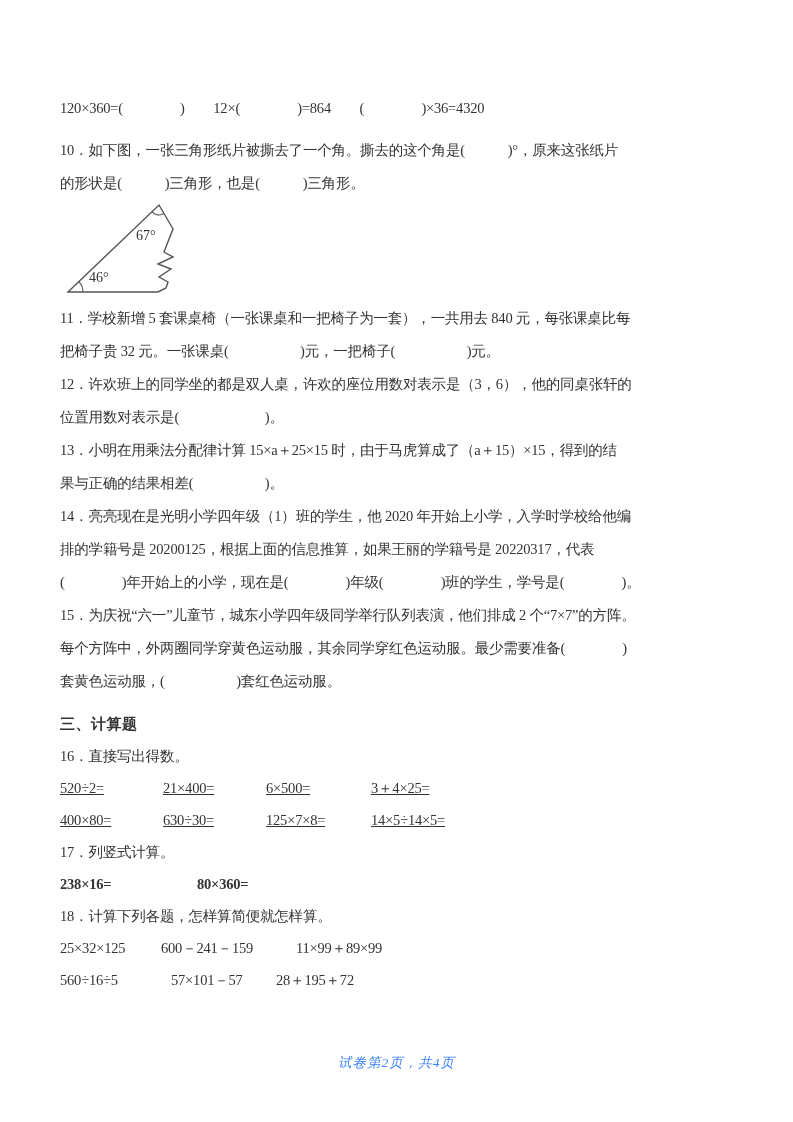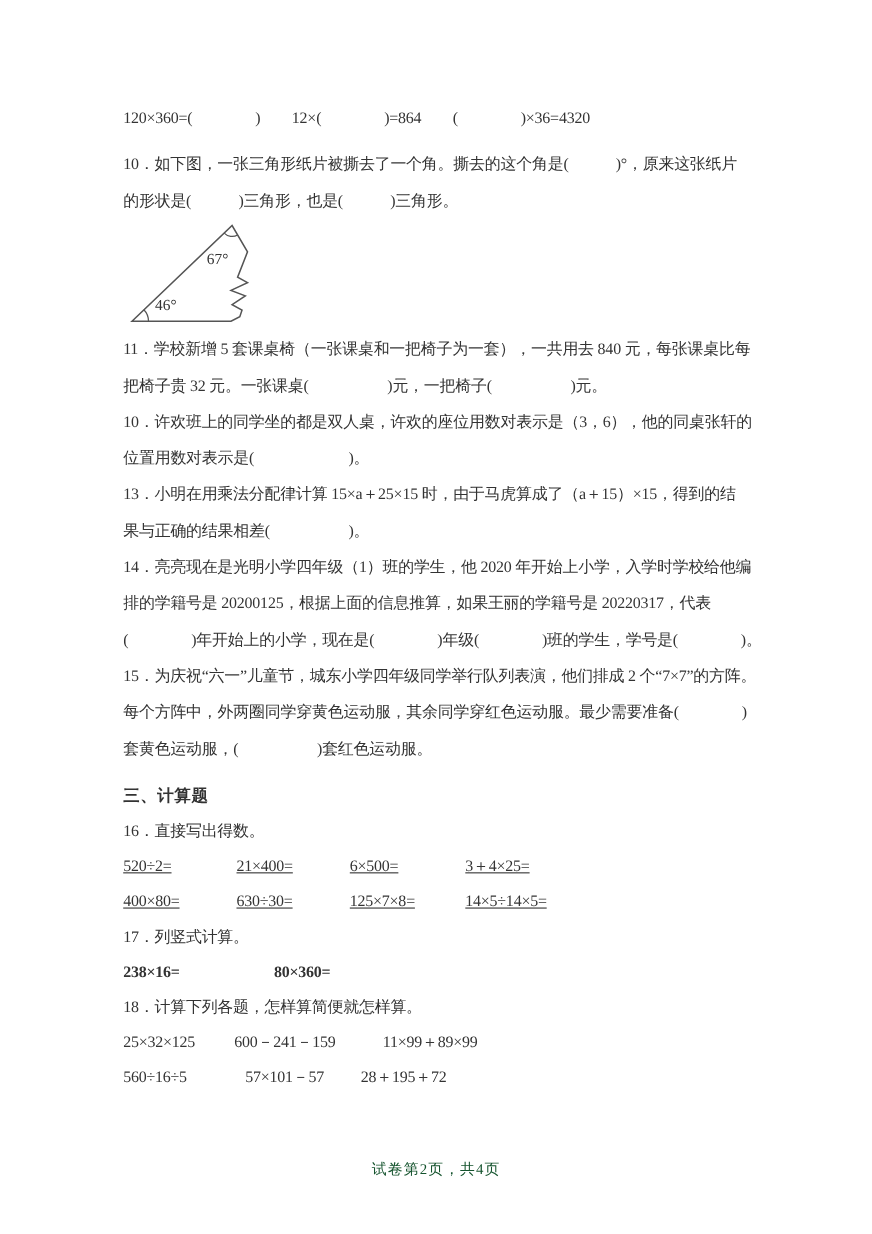--- a/index.html
+++ b/index.html
@@ -5,21 +5,21 @@
   html, body { margin: 0; padding: 0; background: #ffffff; }
   .page {
     position: relative;
     width: 793px;
     height: 1122px;
     background: #ffffff;
     color: #333333;
     font-family: "Liberation Serif", "DejaVu Serif", serif;
     overflow: hidden;
     box-sizing: border-box;
-    padding: 92px 50px 0 112px;
+    padding: 92px 50px 0 60px;
   }
   .line {
     font-size: 14.5px;
     line-height: 33px;
     letter-spacing: -0.2px;
     white-space: nowrap;
   }
   .q10-block { margin-top: 9px; }
   .figure-block { height: 92px; margin-top: 1px; }
   .figure-block svg { display: block; }
@@ -36,22 +36,23 @@
   .row17 { display: grid; grid-template-columns: 137px 134px auto; font-weight: bold; }
   .row18a{ display: grid; grid-template-columns: 101px 135px auto; }
   .row18b{ display: grid; grid-template-columns: 111px 105px auto; }
   .footer {
     position: absolute;
     left: 0;
     right: 0;
     top: 1054px;
     text-align: center;
     font-size: 13.5px;
-    color: #14532d;
+    color: #3b82f6;
     letter-spacing: 1px;
+    font-style: italic;
   }
   .fig-label {
     font-size: 14px;
     font-family: "Liberation Serif", "DejaVu Serif", serif;
     fill: #333333;
   }
 </style>
 </head>
 <body>
 
@@ -70,21 +71,21 @@
       <path d="M 91.8 10.9 A 10 10 0 0 0 104 12.6" fill="none" stroke="#555555" stroke-width="1.1"></path>
       <path d="M 18.8 80.6 A 15 15 0 0 1 23 91" fill="none" stroke="#555555" stroke-width="1.1"></path>
       <text x="76" y="39" class="fig-label">67°</text>
       <text x="29" y="81" class="fig-label">46°</text>
     </svg>
   </div>
 
   <div class="body-block">
     <div class="line">11．学校新增 5 套课桌椅（一张课桌和一把椅子为一套），一共用去 840 元，每张课桌比每</div>
     <div class="line">把椅子贵 32 元。一张课桌(　　　　　)元，一把椅子(　　　　　)元。</div>
-    <div class="line">10．许欢班上的同学坐的都是双人桌，许欢的座位用数对表示是（3，6），他的同桌张轩的</div>
+    <div class="line">12．许欢班上的同学坐的都是双人桌，许欢的座位用数对表示是（3，6），他的同桌张轩的</div>
     <div class="line">位置用数对表示是(　　　　　　)。</div>
     <div class="line">13．小明在用乘法分配律计算 15×a＋25×15 时，由于马虎算成了（a＋15）×15，得到的结</div>
     <div class="line">果与正确的结果相差(　　　　　)。</div>
     <div class="line">14．亮亮现在是光明小学四年级（1）班的学生，他 2020 年开始上小学，入学时学校给他编</div>
     <div class="line">排的学籍号是 20200125，根据上面的信息推算，如果王丽的学籍号是 20220317，代表</div>
     <div class="line">(　　　　)年开始上的小学，现在是(　　　　)年级(　　　　)班的学生，学号是(　　　　)。</div>
     <div class="line">15．为庆祝“六一”儿童节，城东小学四年级同学举行队列表演，他们排成 2 个“7×7”的方阵。</div>
     <div class="line">每个方阵中，外两圈同学穿黄色运动服，其余同学穿红色运动服。最少需要准备(　　　　)</div>
     <div class="line">套黄色运动服，(　　　　　)套红色运动服。</div>
   </div>

